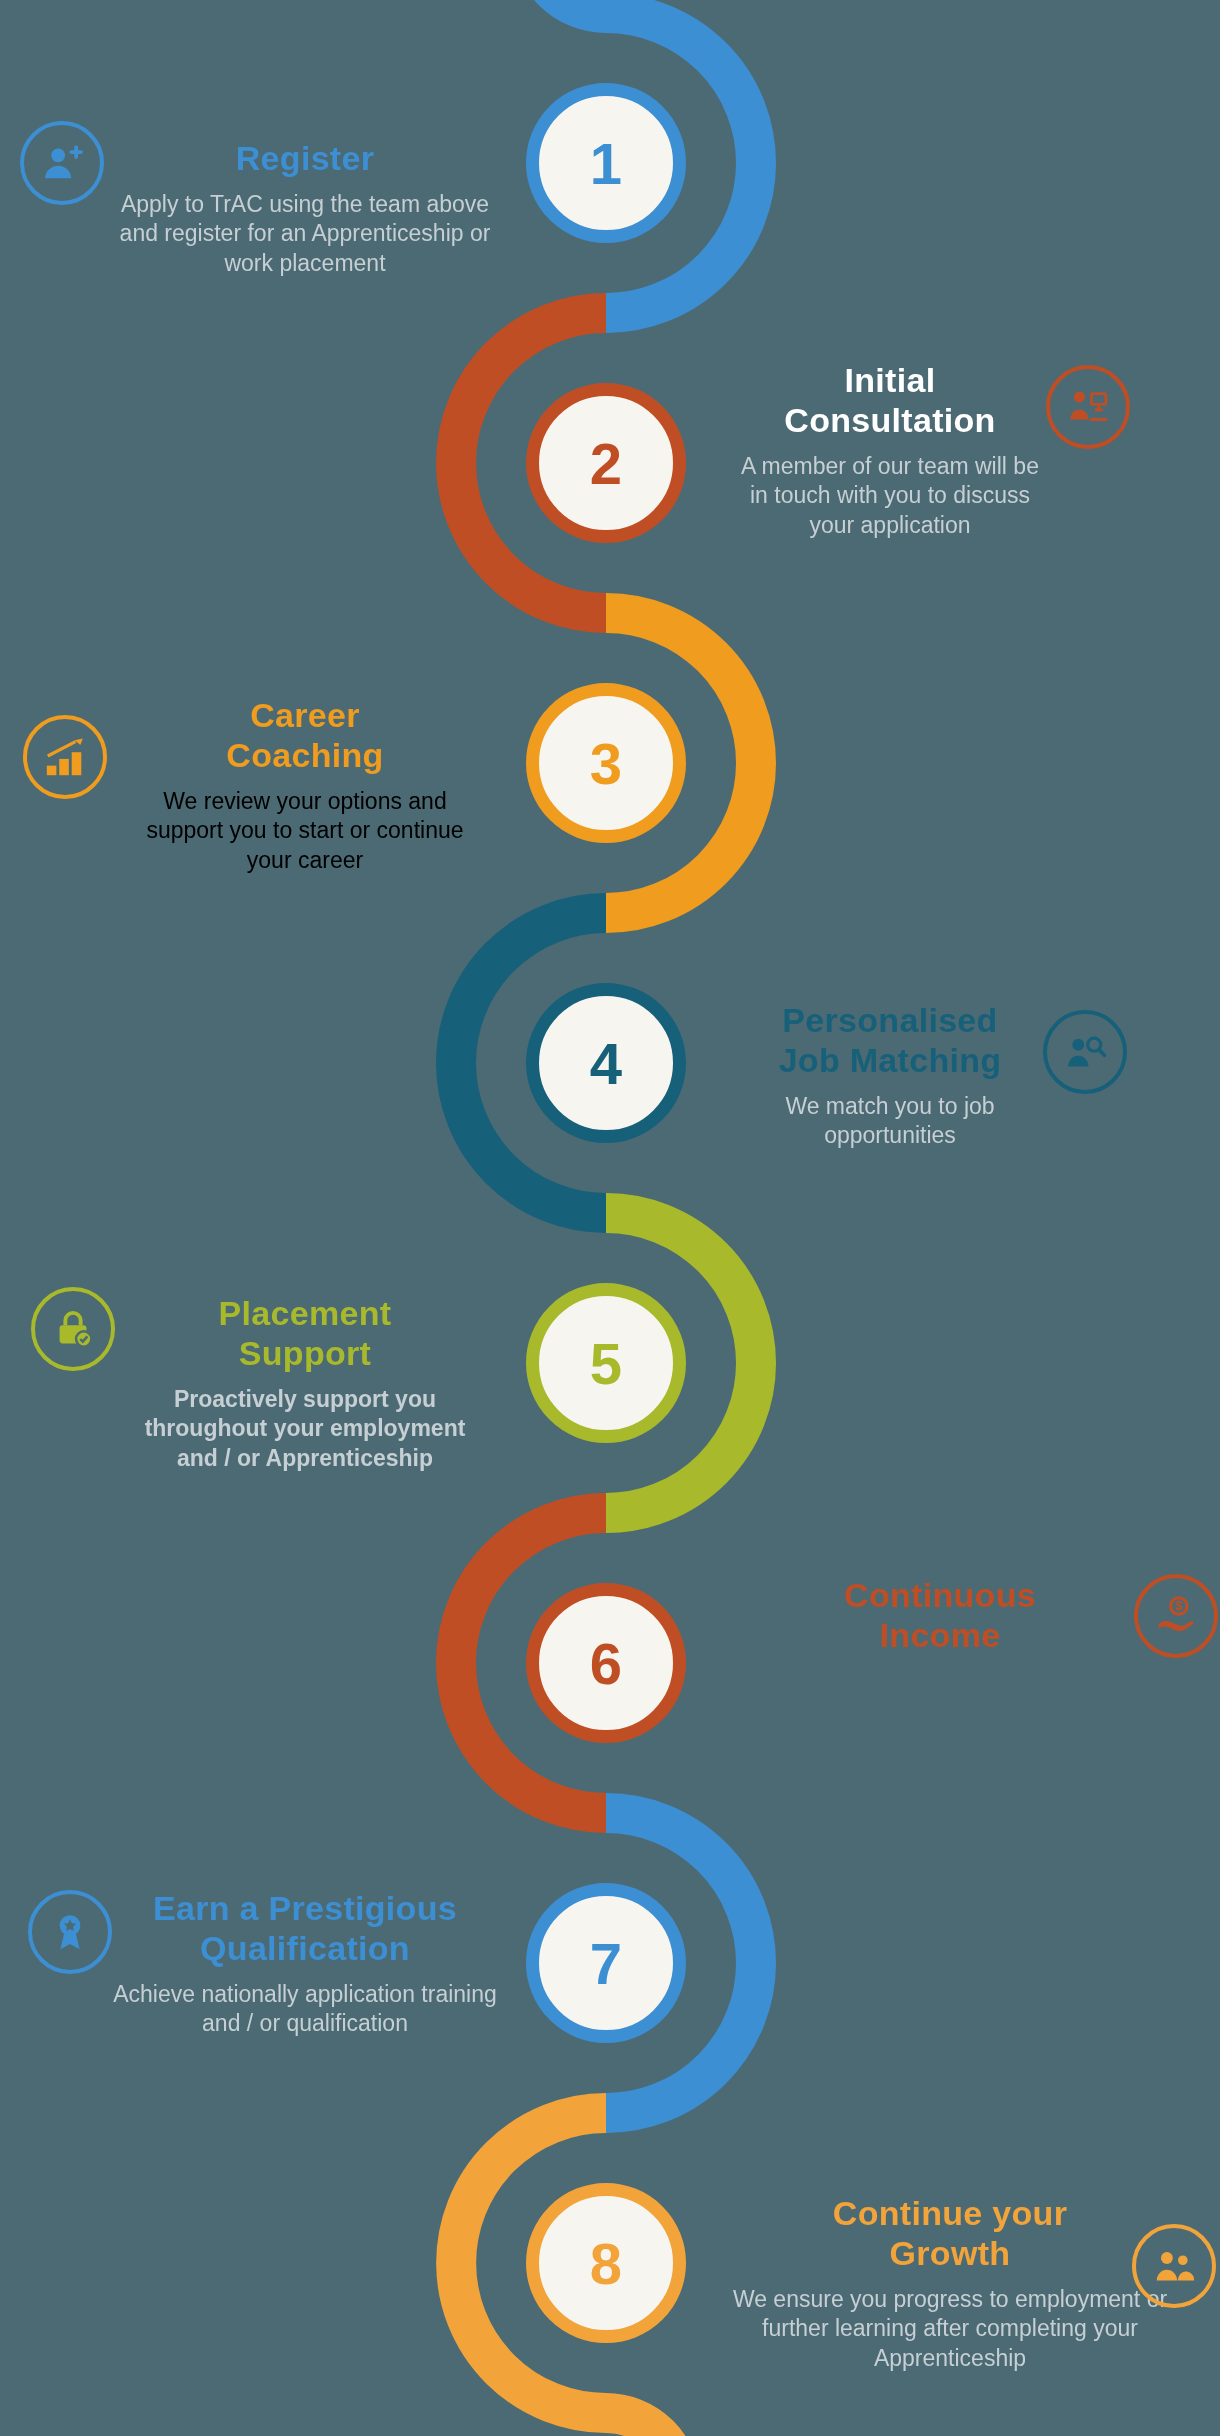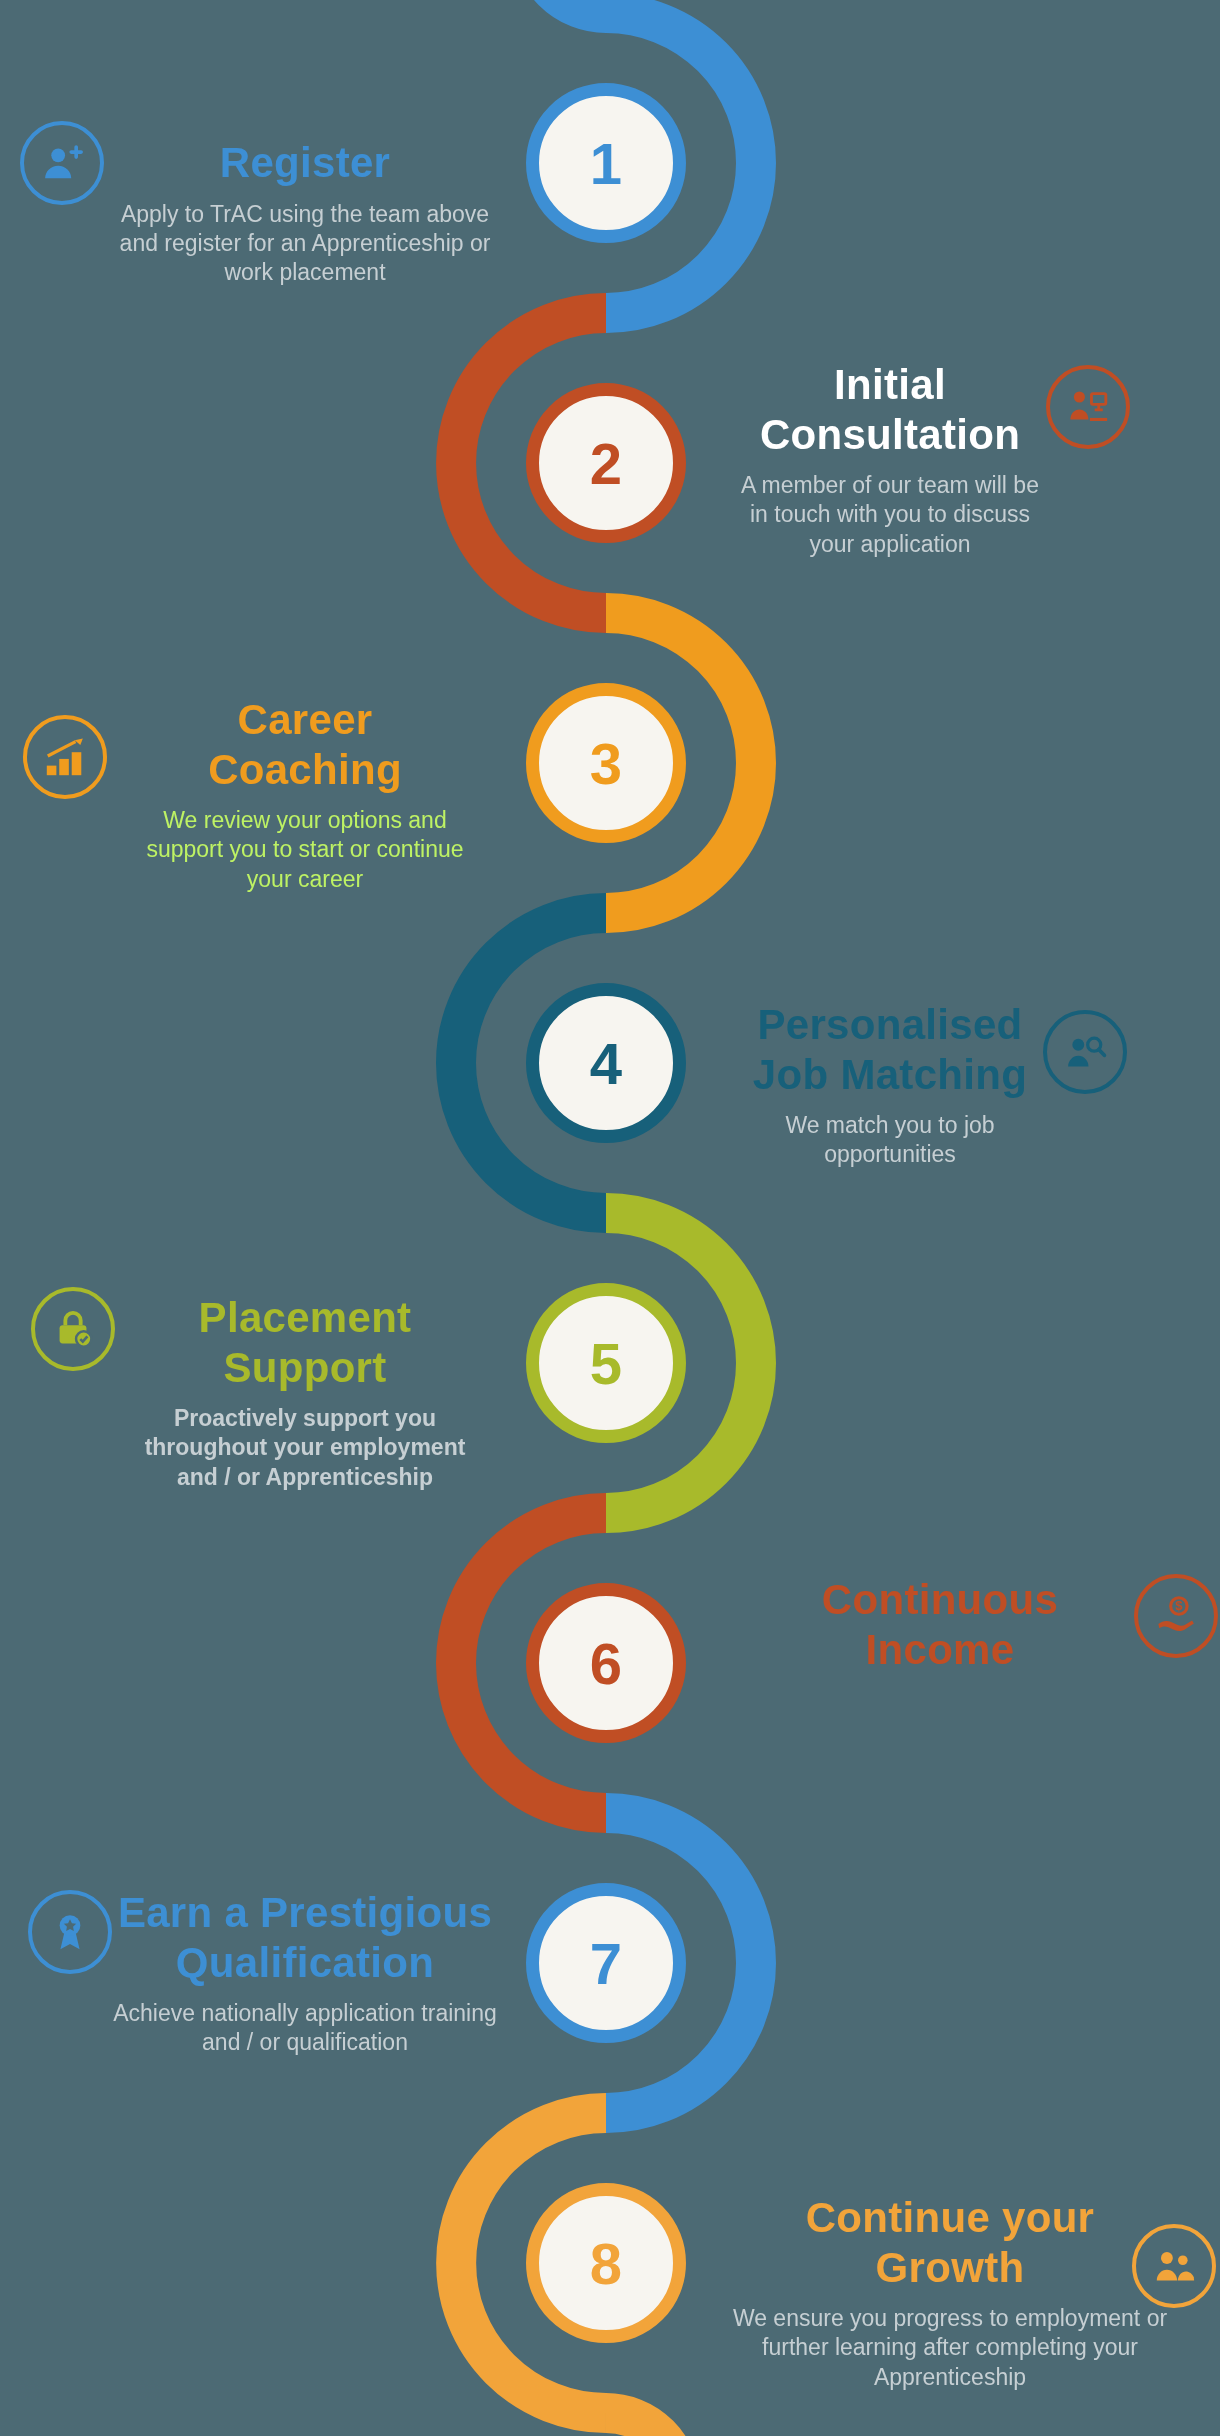--- a/index.html
+++ b/index.html
@@ -11,21 +11,21 @@
   .snake path{fill:none;stroke:currentColor;stroke-width:40px;}
   .num{
     position:absolute;left:526px;width:160px;height:160px;box-sizing:border-box;
     border:13px solid currentColor;border-radius:50%;
     display:flex;align-items:center;justify-content:center;
   }
   .num span{font-size:58px;font-weight:bold;}
   .n1{top:83px}.n2{top:383px}.n3{top:683px}.n4{top:983px}
   .n5{top:1283px}.n6{top:1583px}.n7{top:1883px}.n8{top:2183px}
   .txt{position:absolute;text-align:center;}
-  .title{font-size:42px;font-weight:700;line-height:1.18;white-space:pre-line;letter-spacing:.3px;}
+  .title{font-size:34px;font-weight:700;line-height:1.18;white-space:pre-line;letter-spacing:.3px;}
   .desc{font-size:23px;line-height:1.27;margin:12px auto 0;}
   .t1{left:75px;top:138px;width:460px}   .t1 .desc{max-width:410px}
   .t2{left:680px;top:360px;width:420px}  .t2 .desc{max-width:310px}
   .t3{left:75px;top:695px;width:460px}   .t3 .desc{max-width:330px}
   .t4{left:680px;top:1000px;width:420px} .t4 .desc{max-width:260px}
   .t5{left:75px;top:1293px;width:460px}  .t5 .desc{max-width:340px}
   .t6{left:710px;top:1575px;width:460px} .t6 .desc{max-width:360px}
   .t7{left:75px;top:1888px;width:460px}  .t7 .desc{max-width:420px}
   .t8{left:700px;top:2193px;width:500px} .t8 .desc{max-width:480px}
   .icon-circle{
@@ -104,21 +104,21 @@
       <path d="M2.8 18.5c0-3 2.1-5.2 4.7-5.2s4.7 2.2 4.7 5.2z" fill="currentColor"></path>
       <rect x="13.8" y="5" width="7.5" height="5.6" rx="0.8" fill="none" stroke="currentColor" stroke-width="1.5"></rect>
       <path d="M15.5 13.5h4.2M17.6 11v2.5" stroke="currentColor" stroke-width="1.5"></path>
       <path d="M13 18.5h9" stroke="currentColor" stroke-width="1.6"></path>
     </svg>
   </div>
 
   <div class="txt t3">
     <div class="title" style="color: rgb(240, 156, 30);">Career
 Coaching</div>
-    <div class="desc" style="color: #bef264;">We review your options and support you to start or continue your career</div>
+    <div class="desc" style="color: #000000;">We review your options and support you to start or continue your career</div>
   </div>
   <div class="icon-circle i3" style="color: rgb(240, 156, 30);">
     <svg viewBox="0 0 24 24" width="46" height="46">
       <rect x="2.5" y="16.5" width="5" height="5" fill="currentColor"></rect>
       <rect x="9" y="13" width="5" height="8.5" fill="currentColor"></rect>
       <rect x="15.5" y="9.5" width="5" height="12" fill="currentColor"></rect>
       <path d="M3 11.5L17.5 4" stroke="currentColor" stroke-width="1.7" fill="none"></path>
       <path d="M21.3 2.4l-4.2.9 2.9 2.4z" fill="currentColor"></path>
     </svg>
   </div>

